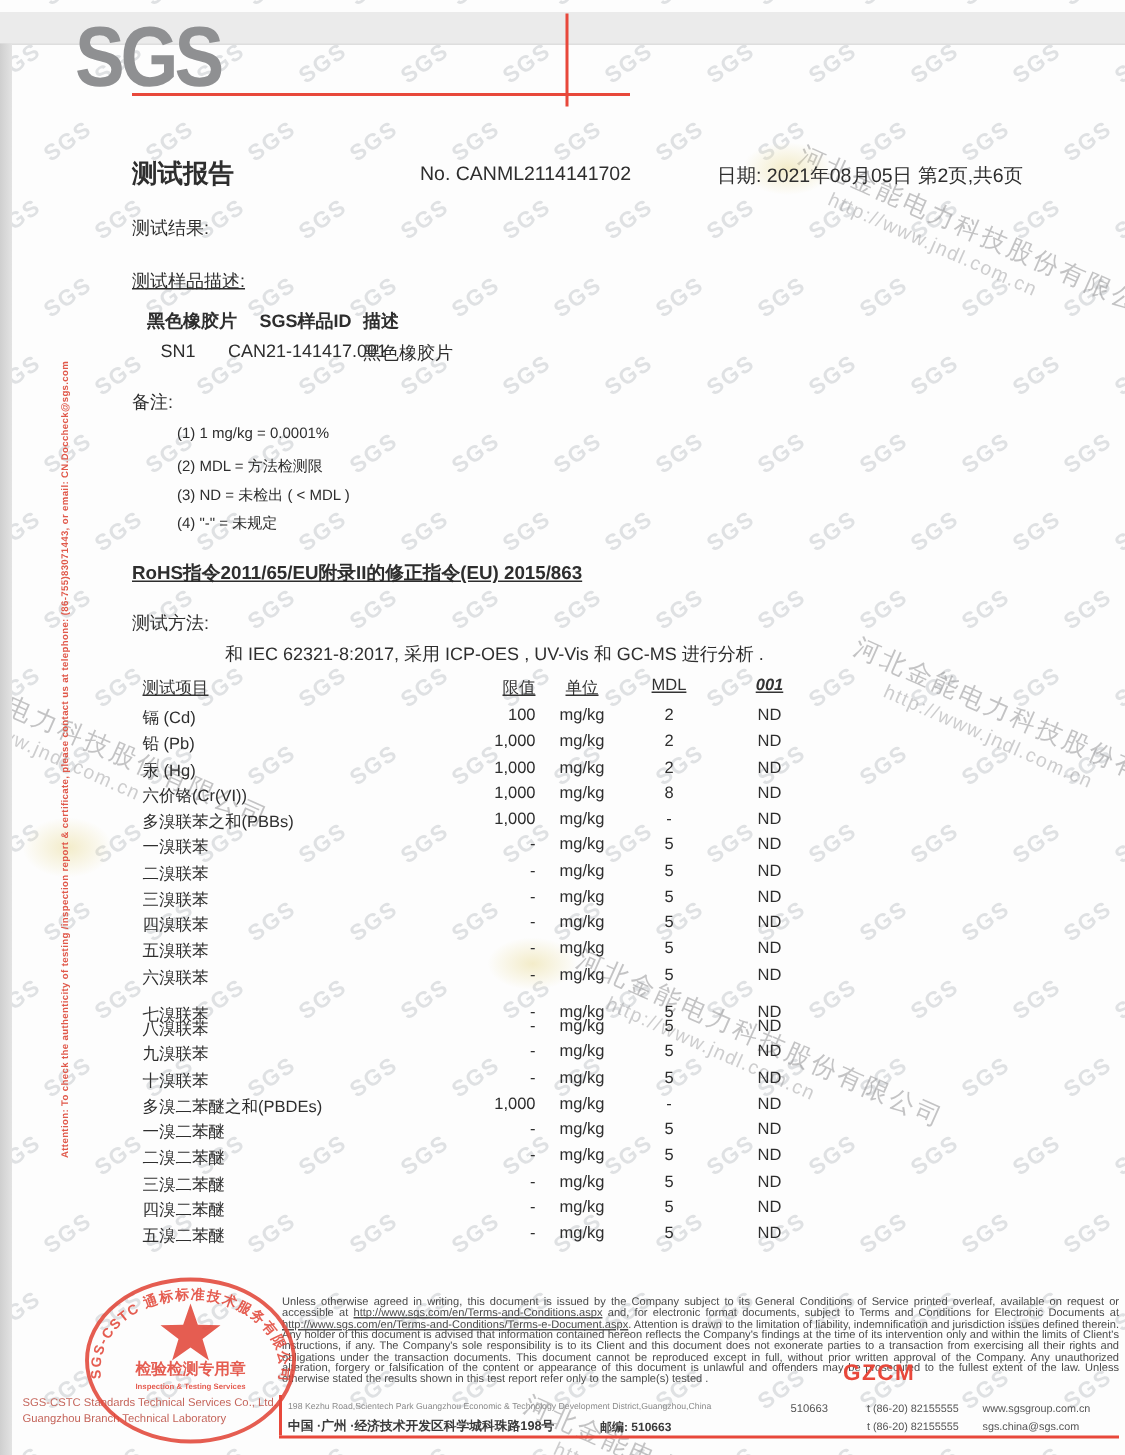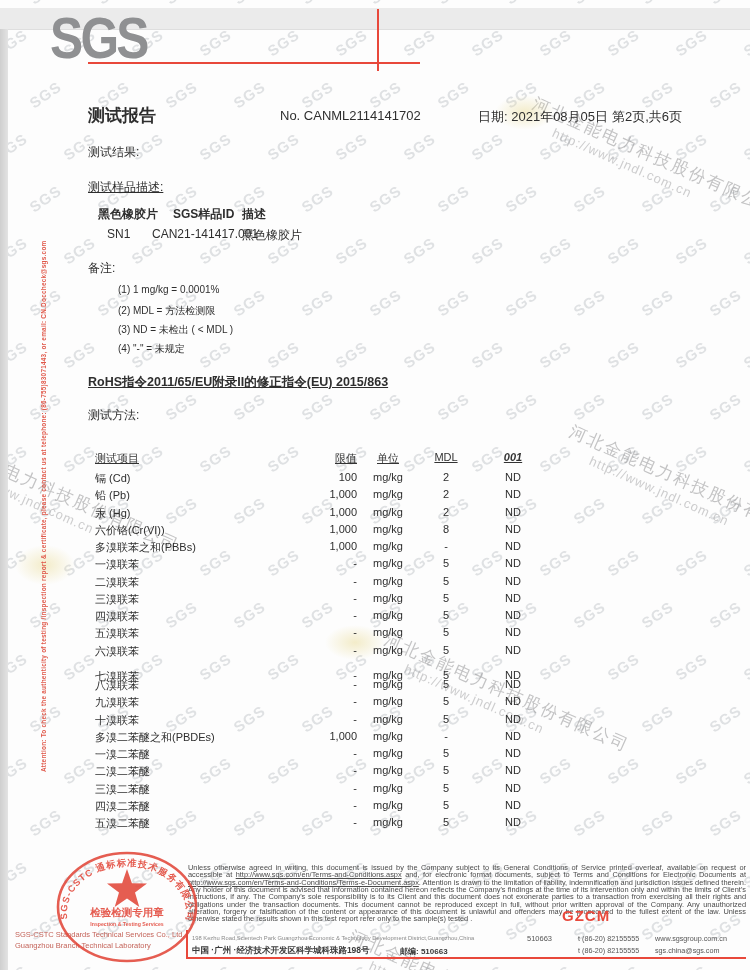--- a/index.html
+++ b/index.html
@@ -357,20 +357,21 @@
   <div class="abs samp s-v3">黑色橡胶片</div>
 
   <div class="abs lbl" style="left:88px;top:260px;">备注:</div>
   <div class="abs rmk" style="top:284px;">(1) 1 mg/kg = 0.0001%</div>
   <div class="abs rmk" style="top:304px;">(2) MDL = 方法检测限</div>
   <div class="abs rmk" style="top:323px;">(3) ND = 未检出 ( &lt; MDL )</div>
   <div class="abs rmk" style="top:342px;">(4) "-" = 未规定</div>
 
   <div class="abs rohs">RoHS指令2011/65/EU附录II的修正指令(EU) 2015/863</div>
   <div class="abs lbl" style="left:88px;top:407px;">测试方法:</div>
+  <div class="abs tm-l2">和 IEC 62321-8:2017,  采用 ICP-OES , UV-Vis  和 GC-MS 进行分析 .</div>
 
   <div class="abs" id="rt">
     <div class="trow thead" style="top:451px;">
       <span class="cell c-item"><span class="in">测试项目</span></span>
       <span class="cell c-limit"><span class="in">限值</span></span>
       <span class="cell c-unit"><span class="in">单位</span></span>
       <span class="cell c-mdl"><span class="in">MDL</span></span>
       <span class="cell c-res"><span class="in it b">001</span></span>
     </div>
     <div>

